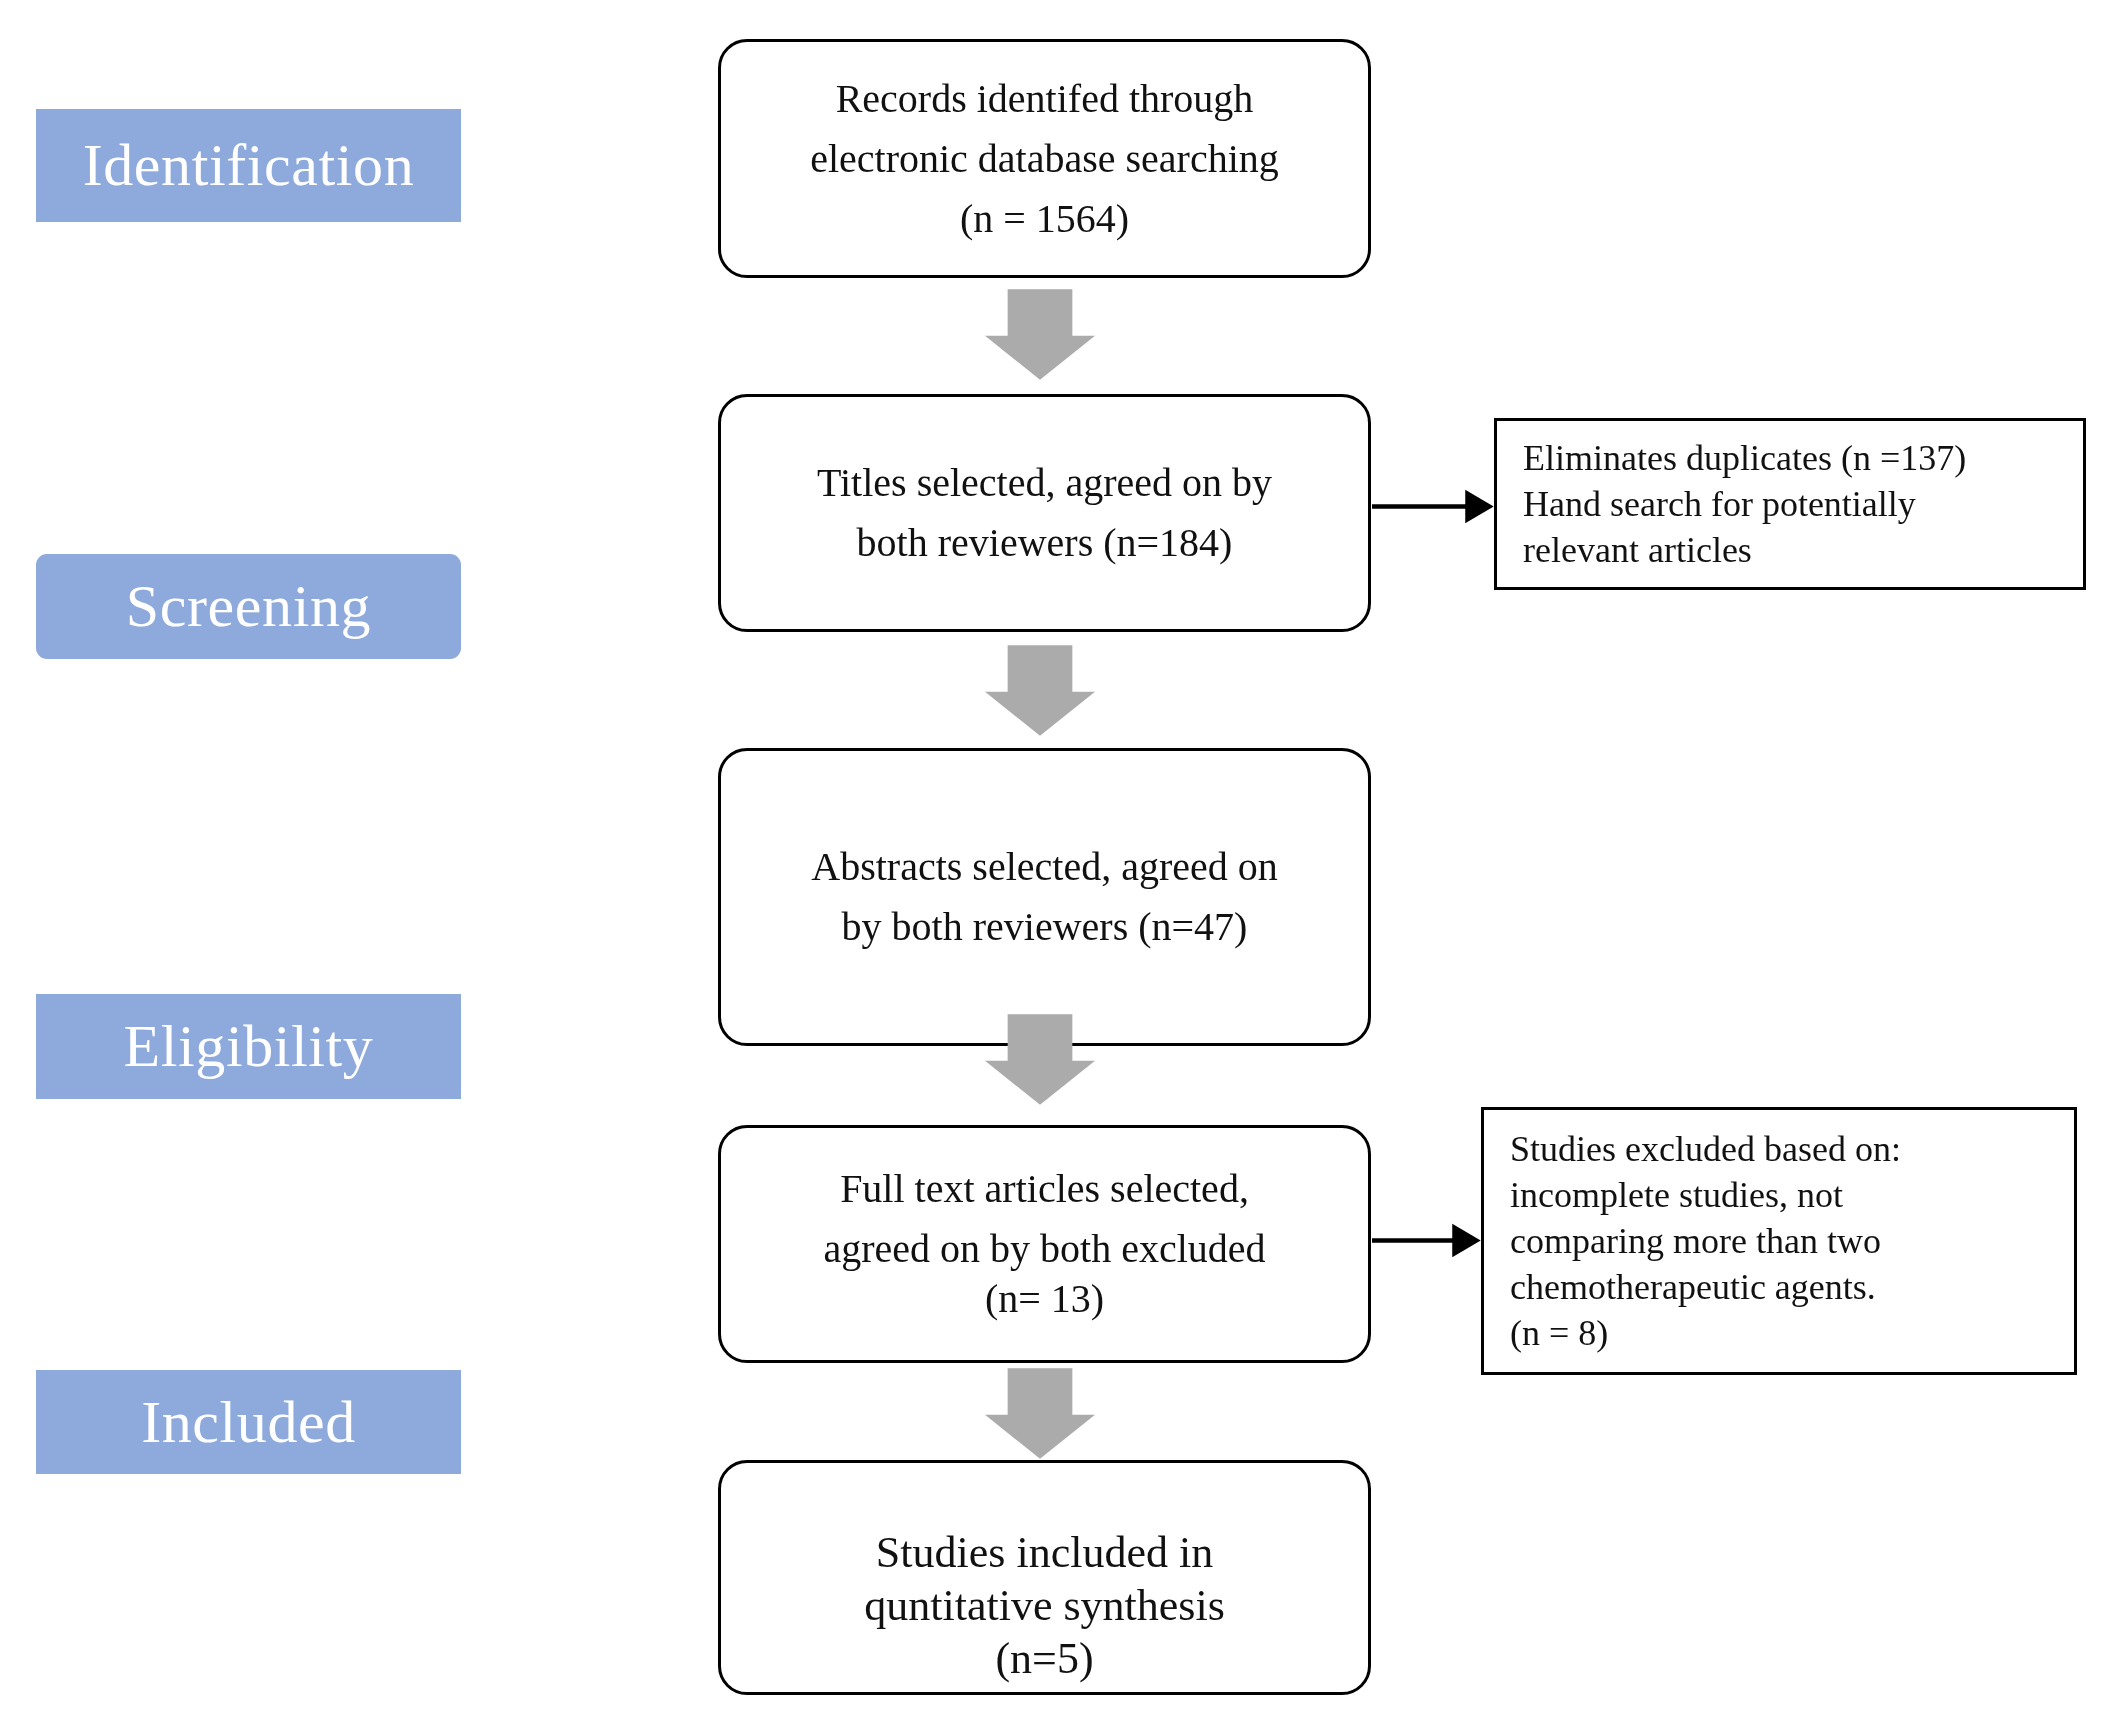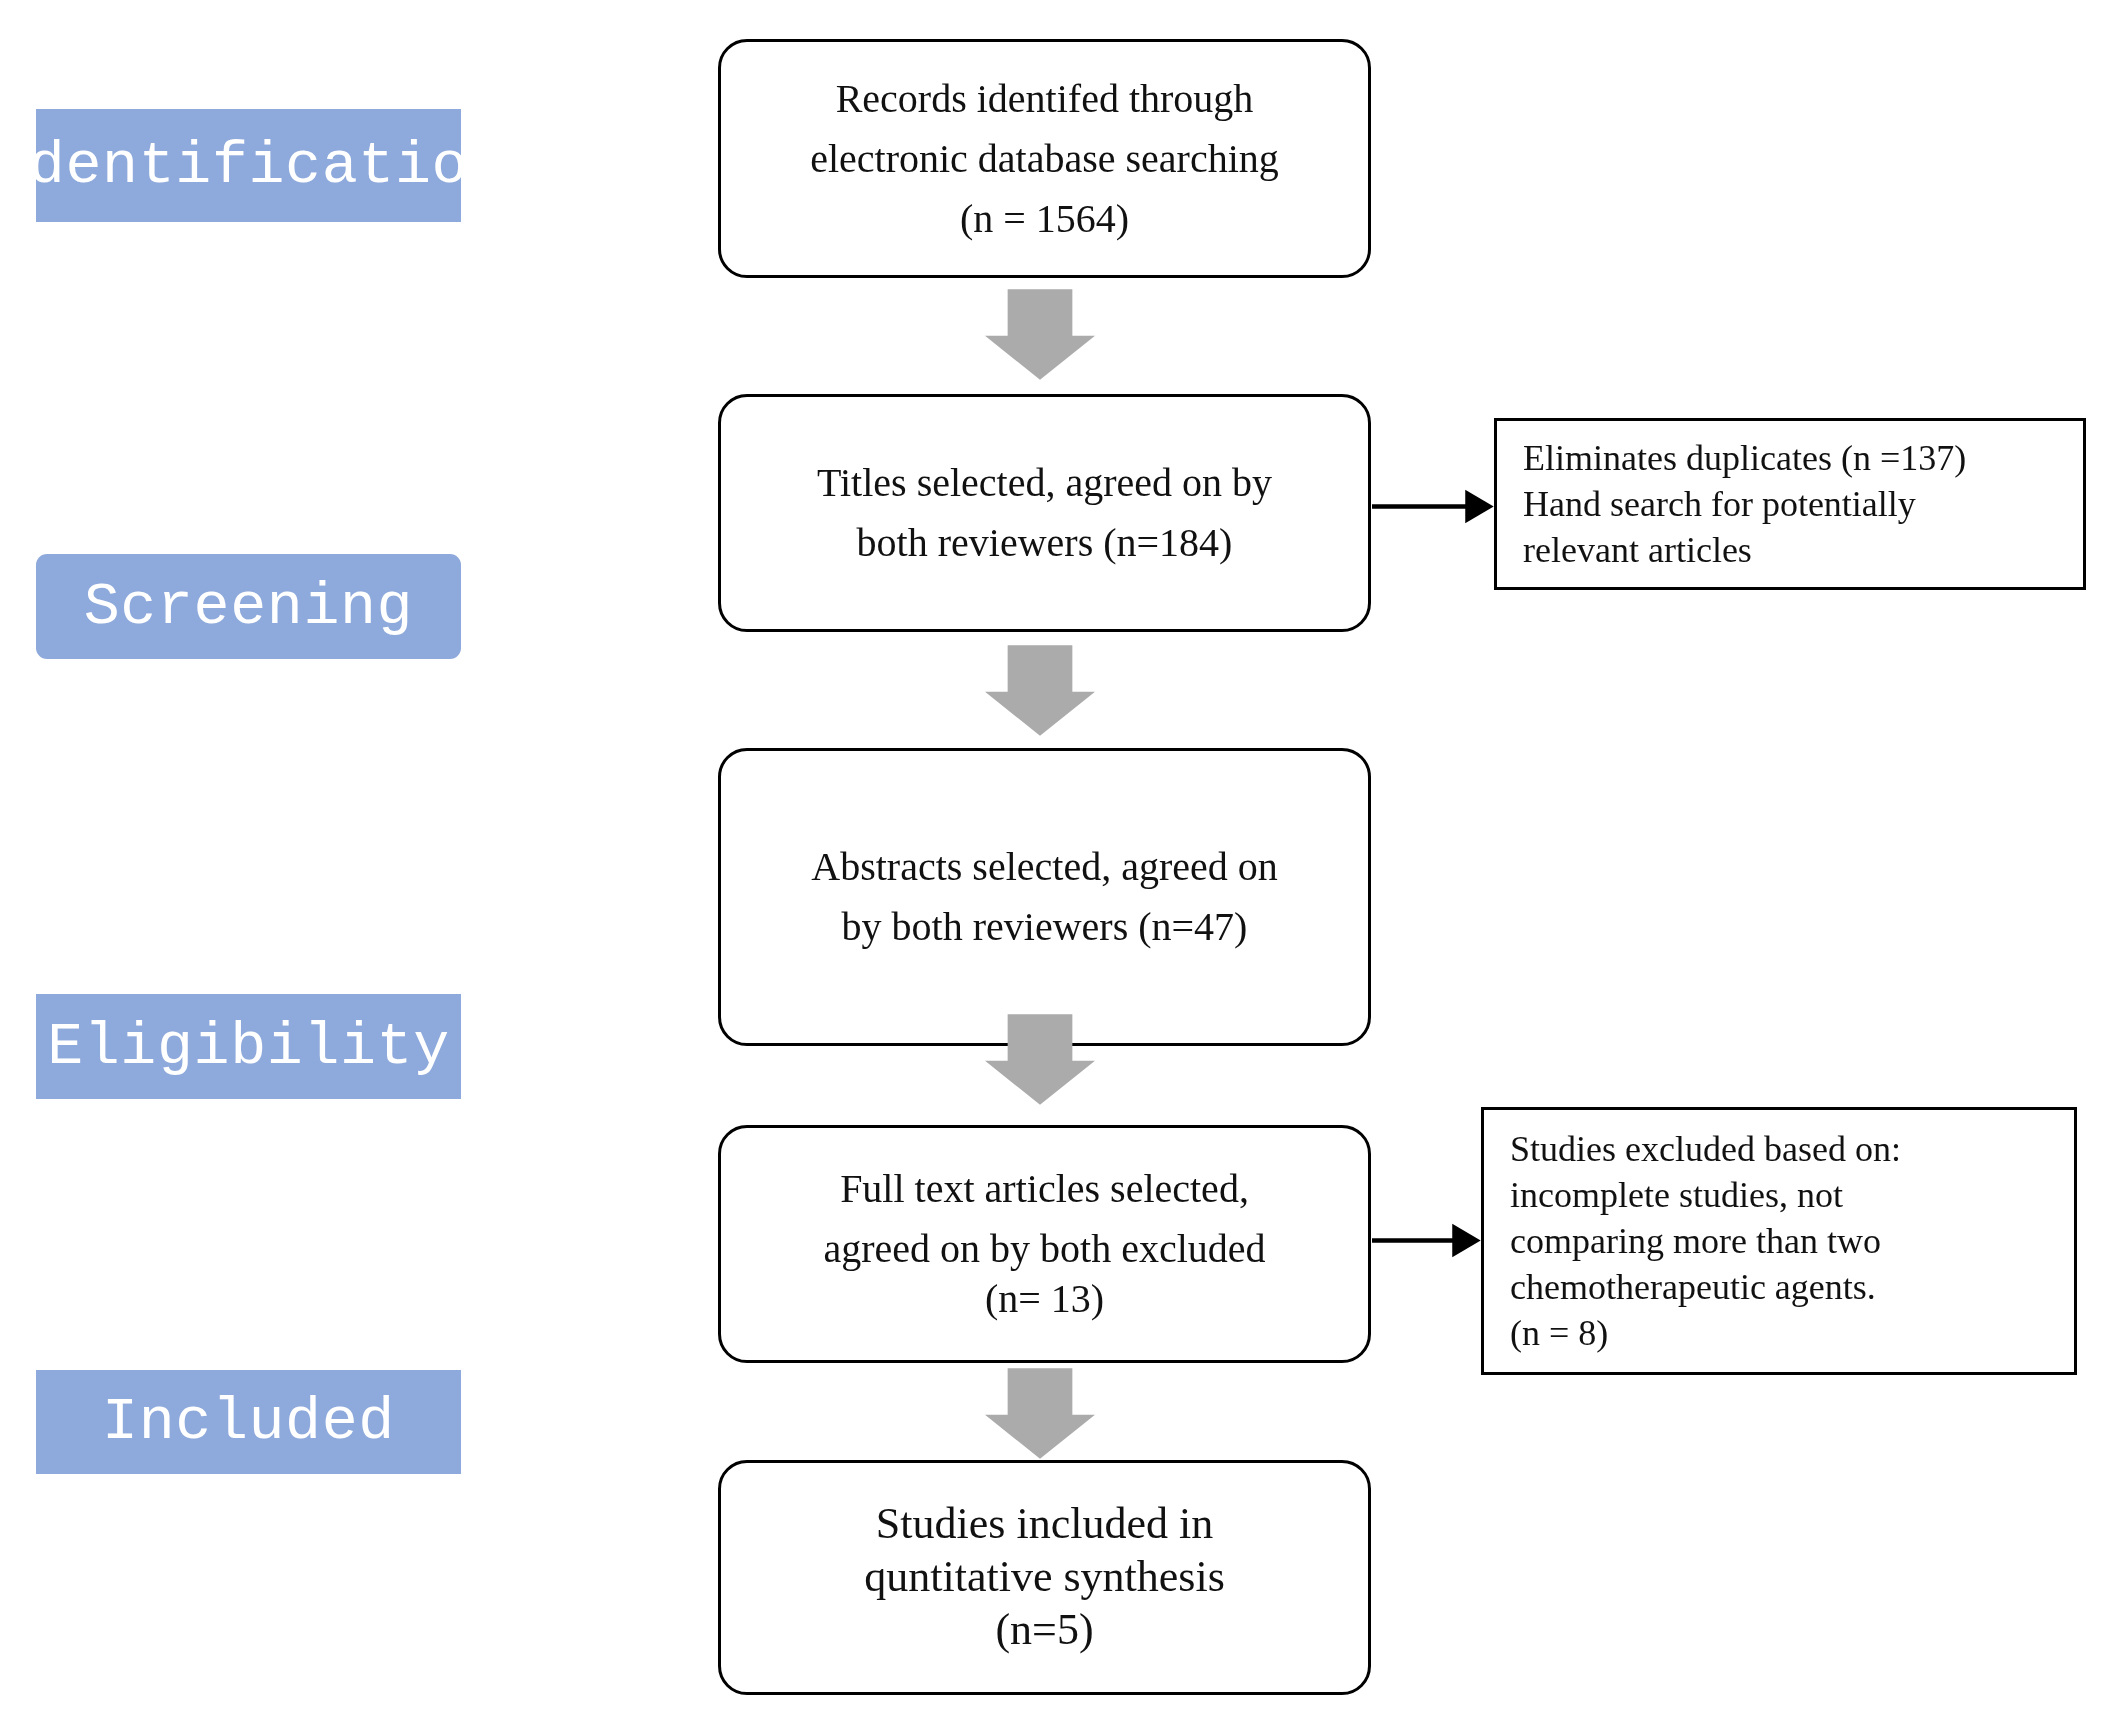--- a/index.html
+++ b/index.html
@@ -19,21 +19,20 @@
     position: absolute;
     left: 36px;
     width: 425px;
     background: #8EA9DB;
     color: #FFFFFF;
     display: flex;
     align-items: center;
     justify-content: center;
     font-size: 60px;
     letter-spacing: 0.6px;
-    font-family: Liberation Mono, monospace;
   }
   .stage-identification { top: 109px;  height: 113px; }
   .stage-screening      { top: 554px;  height: 105px; border-radius: 11px; }
   .stage-eligibility    { top: 994px; height: 105px; }
   .stage-included       { top: 1370px; height: 104px; }
 
   .flow-box {
     position: absolute;
     left: 718px;
     width: 653px;
@@ -47,21 +46,21 @@
     justify-content: center;
     text-align: center;
     font-size: 40px;
     line-height: 1.5;
     padding: 6.5px 26px;
   }
   .box-1 { top: 39px;   height: 239px; }
   .box-2 { top: 394px;  height: 238px; }
   .box-3 { top: 748px; height: 298px; }
   .box-4 { top: 1125px; height: 238px; }
-  .box-5 { top: 1460px; height: 235px; font-size: 44px; line-height: 1.2; }
+  .box-5 { top: 1460px; height: 235px; font-size: 44px; line-height: 1.2; justify-content: flex-end; }
   .line.tight { margin-top: -10.4px; }
 
   .side-box {
     position: absolute;
     box-sizing: border-box;
     border: 3.2px solid #000000;
     background: #FFFFFF;
     display: flex;
     flex-direction: column;
     justify-content: center;

